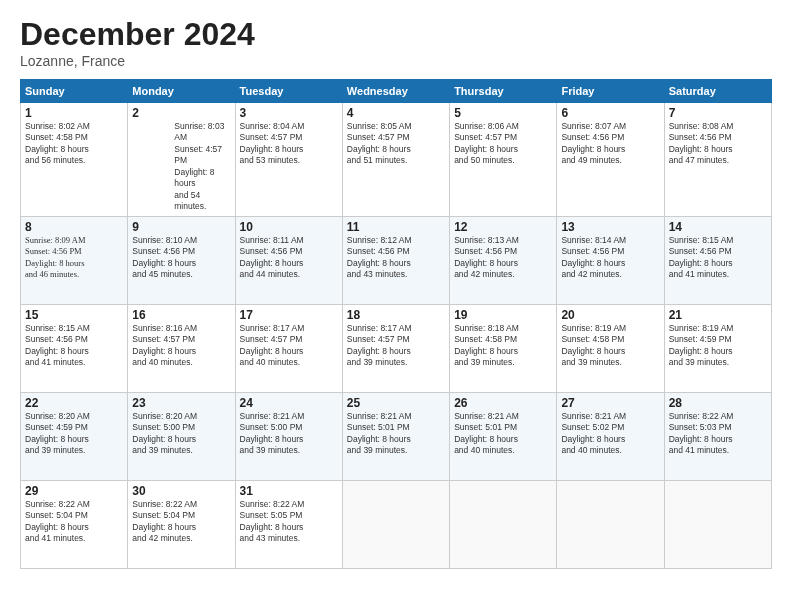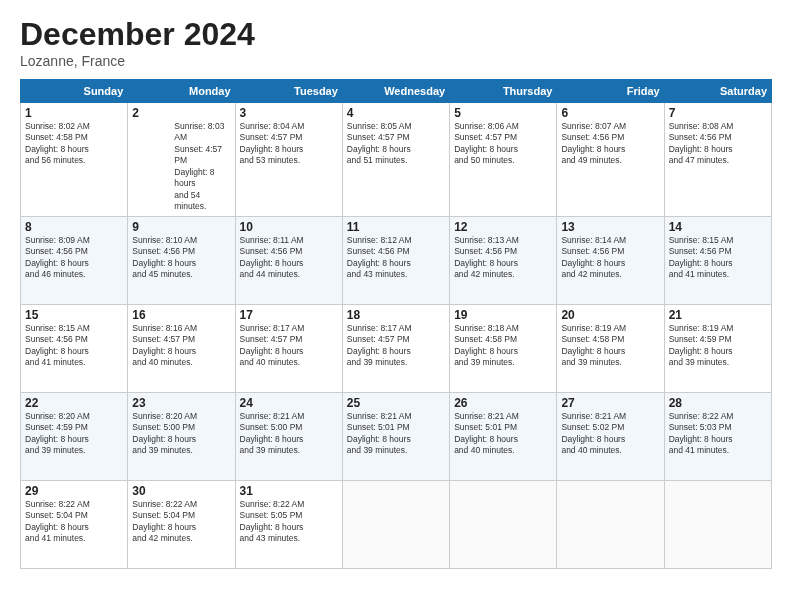--- a/index.html
+++ b/index.html
@@ -41,21 +41,21 @@
     }
     .calendar {
       width: 100%;
       border-collapse: collapse;
       font-size: 9.5px;
     }
     .calendar thead tr th {
       background: #1a6faf;
       color: #fff;
       padding: 5px 4px;
-      text-align: right;
+      text-align: left;
       font-size: 11px;
       font-weight: bold;
       border: 1px solid #1a6faf;
     }
     .calendar tbody tr td {
       border: 1px solid #ccc;
       vertical-align: top;
       padding: 3px 4px;
       width: 14.28%;
       min-height: 75px;
@@ -165,21 +165,21 @@
             <span class="day-num">7</span>
             <div class="cell-text" style="white-space: pre-line;">Sunrise: 8:08 AM
 Sunset: 4:56 PM
 Daylight: 8 hours
 and 47 minutes.</div>
           </td>
         </tr>
         <tr>
           <td>
             <span class="day-num">8</span>
-            <div class="cell-text" style="white-space: pre-line;">Sunrise: 8:09 AM
+            <div class="cell-text" style="white-space: pre-line; font-family: Liberation Serif, serif;">Sunrise: 8:09 AM
 Sunset: 4:56 PM
 Daylight: 8 hours
 and 46 minutes.</div>
           </td>
           <td>
             <span class="day-num">9</span>
             <div class="cell-text" style="white-space: pre-line;">Sunrise: 8:10 AM
 Sunset: 4:56 PM
 Daylight: 8 hours
 and 45 minutes.</div>

